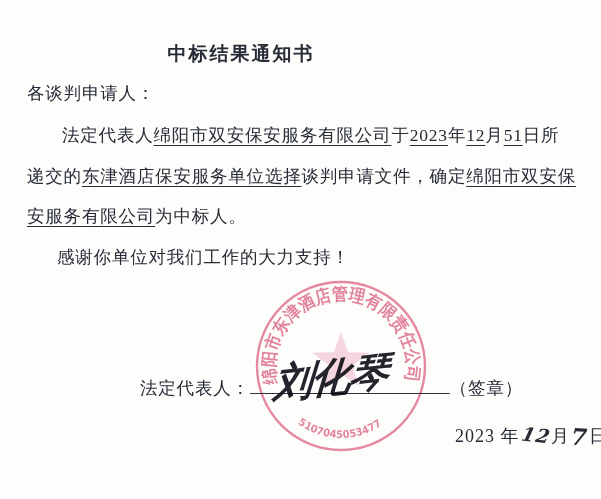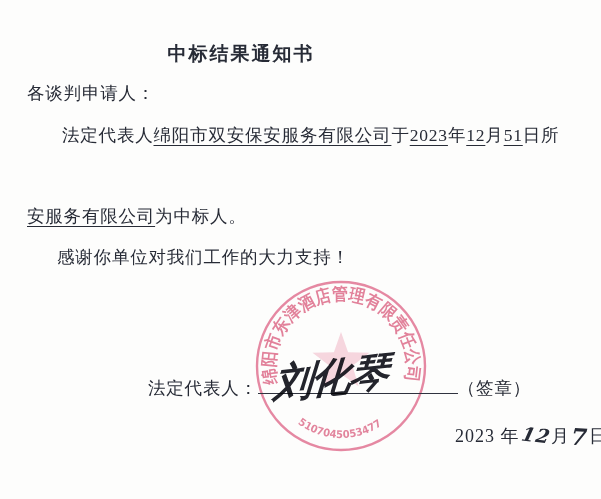--- a/index.html
+++ b/index.html
@@ -32,21 +32,21 @@
   .p-line3{left:27px;top:206px;}
   .thanks{left:57px;top:247px;}
 
   .u{
     text-decoration:underline;
     text-underline-offset:4px;
     text-decoration-thickness:1.2px;
   }
 
   .bidder-line{left:95px;top:335px;}
-  .legal-line{left:148px;top:375px;}
+  .legal-line{left:140px;top:375px;}
   .sign-blank{
     display:inline-block;
     width:200px;height:18px;
     border-bottom:1.5px solid #30333f;
     vertical-align:baseline;
   }
 
   .date-line{left:455px;top:420px;font-size:18px;letter-spacing:1px;}
   .hand{
     display:inline-block;
@@ -81,20 +81,23 @@
 <div class="page">
 
   <div class="doc-title">中标结果通知书</div>
 
   <div class="textline salutation">各谈判申请人：</div>
 
   <div class="textline p-line1">
     <span>法定代表人</span><span class="u">绵阳市双安保安服务有限公司</span><span>于</span><span class="u">2023</span><span>年</span><span class="u">12</span><span>月</span><span class="u">51</span><span>日所</span>
   </div>
 
+  <div class="textline p-line2">
+    <span>递交的</span><span class="u">东津酒店保安服务单位选择</span><span>谈判申请文件，确定</span><span class="u">绵阳市双安保</span>
+  </div>
 
   <div class="textline thanks">感谢你单位对我们工作的大力支持！</div>
 
   <div class="textline p-line3">
     <span class="u">安服务有限公司</span><span>为中标人。</span>
   </div>
 
   <svg class="seal" viewBox="0 0 190 190" aria-hidden="true">
     <circle cx="95" cy="92" r="84" fill="none" stroke="#e0698b" stroke-width="2.4" opacity="0.85"></circle>
     <polygon opacity="0.5" fill="#f0a9bd" points="95,58 102.1,78.3 123.5,78.7 106.4,91.7 112.6,112.3 95,100 77.4,112.3 83.6,91.7 66.5,78.7 87.9,78.3"></polygon>

